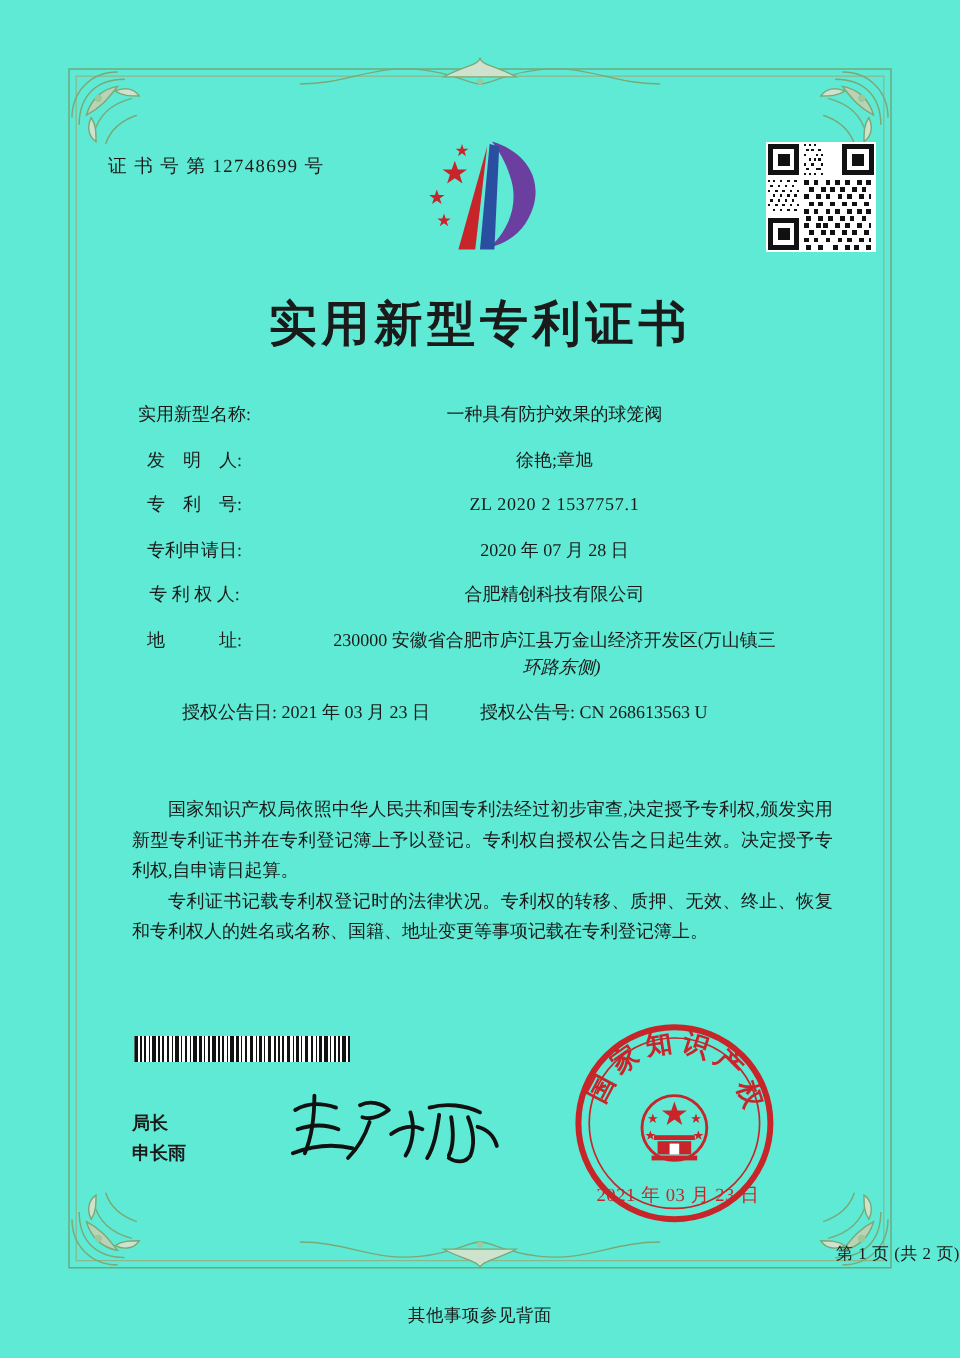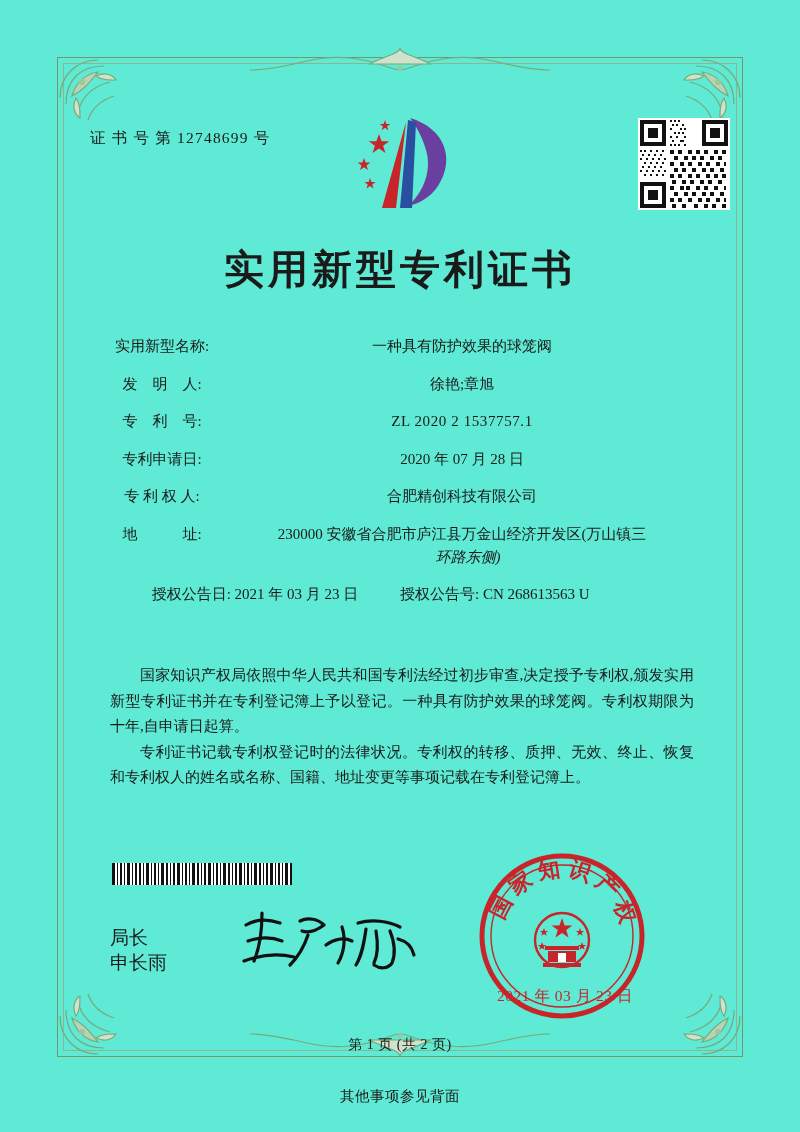--- a/index.html
+++ b/index.html
@@ -149,22 +149,23 @@
   .barcode {
     position: absolute;
     left: 112px; top: 863px;
     width: 180px; height: 22px;
   }
 
   
   .sig-labels {
     position: absolute;
     left: 110px; top: 925px;
-    font-size: 19px;
+    font-size: 15px;
     line-height: 25px;
+    font-weight: bold;
   }
   .sig-script {
     position: absolute;
     left: 238px; top: 905px;
     width: 185px; height: 70px;
   }
 
   
   .seal {
     position: absolute;
@@ -178,21 +179,21 @@
     color: #c8252a;
     letter-spacing: 0.5px;
     white-space: nowrap;
   }
 
   
   .page-no {
     position: absolute;
     left: 0; top: 1036px;
     width: 800px;
-    text-align: center;
+    text-align: right;
     font-size: 14px;
     letter-spacing: 0.5px;
   }
   .footnote {
     position: absolute;
     left: 0; top: 1087px;
     width: 800px;
     text-align: center;
     font-size: 14.5px;
     letter-spacing: 0.5px;
@@ -485,21 +486,21 @@
         <span>2021 年 03 月 23 日</span>
       </span>
       <span>
         <span>授权公告号:</span>
         <span>CN 268613563 U</span>
       </span>
     </div>
   </div>
 
   <div class="body-text">
-    <p>国家知识产权局依照中华人民共和国专利法经过初步审查,决定授予专利权,颁发实用新型专利证书并在专利登记簿上予以登记。一种具有防护效果的球笼阀。专利权期限为十年,自申请日起算。</p>
+    <p>国家知识产权局依照中华人民共和国专利法经过初步审查,决定授予专利权,颁发实用新型专利证书并在专利登记簿上予以登记。专利权自授权公告之日起生效。决定授予专利权,自申请日起算。</p>
     <p>专利证书记载专利权登记时的法律状况。专利权的转移、质押、无效、终止、恢复和专利权人的姓名或名称、国籍、地址变更等事项记载在专利登记簿上。</p>
   </div>
 
   <div class="barcode">
     <svg width="180" height="22" viewBox="0 0 180 22" shape-rendering="crispEdges">
       <rect width="180" height="22" fill="#ffffff"></rect>
       <g fill="#111111">
         <rect x="0" y="0" width="3" height="22"></rect>
           <rect x="5" y="0" width="1" height="22"></rect>
         <rect x="8" y="0" width="2" height="22"></rect>

